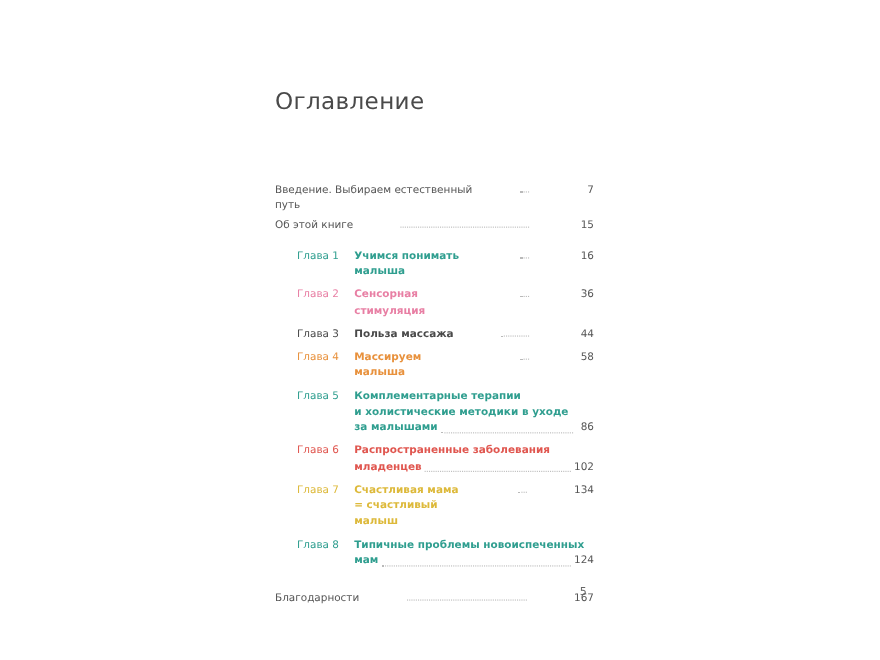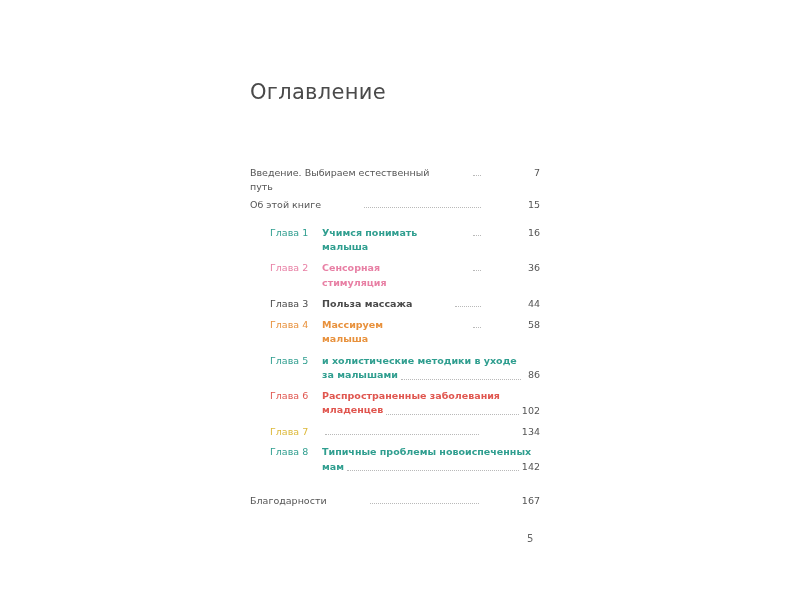--- a/index.html
+++ b/index.html
@@ -171,20 +171,21 @@
         <div class="entry">
           <span class="entry-text" style="color:#e8913c">Массируем малыша</span>
           <span class="leader"></span>
           <span class="page-num">58</span>
         </div>
       </div>
 
       <div class="row chapter-row multiline">
         <span class="chap-label" style="color:#2f9e8f">Глава 5</span>
         <div class="entry">
+          <span class="entry-line entry-text" style="color:#2f9e8f">Комплементарные терапии</span>
           <span class="entry-line entry-text" style="color:#2f9e8f">и холистические методики в уходе</span>
           <span class="last-line">
             <span class="entry-text" style="color:#2f9e8f">за малышами</span>
             <span class="leader"></span>
             <span class="page-num">86</span>
           </span>
         </div>
       </div>
 
       <div class="row chapter-row multiline">
@@ -195,33 +196,34 @@
             <span class="entry-text" style="color:#e0564f">младенцев</span>
             <span class="leader"></span>
             <span class="page-num">102</span>
           </span>
         </div>
       </div>
 
       <div class="row chapter-row">
         <span class="chap-label" style="color:#ddb93a">Глава 7</span>
         <div class="entry">
+          <span class="entry-text" style="color:#ddb93a">Счастливая мама = счастливый малыш</span>
           <span class="leader"></span>
           <span class="page-num">134</span>
         </div>
       </div>
 
       <div class="row chapter-row multiline">
         <span class="chap-label" style="color:#2f9e8f">Глава 8</span>
         <div class="entry">
           <span class="entry-line entry-text" style="color:#2f9e8f">Типичные проблемы новоиспеченных</span>
           <span class="last-line">
             <span class="entry-text" style="color:#2f9e8f">мам</span>
             <span class="leader"></span>
-            <span class="page-num">142</span>
+            <span class="page-num">124</span>
           </span>
         </div>
       </div>
 
     </div>
 
     <div class="row thanks-row">
       <div class="entry">
         <span class="entry-text front-text">Благодарности</span>
         <span class="leader"></span>

